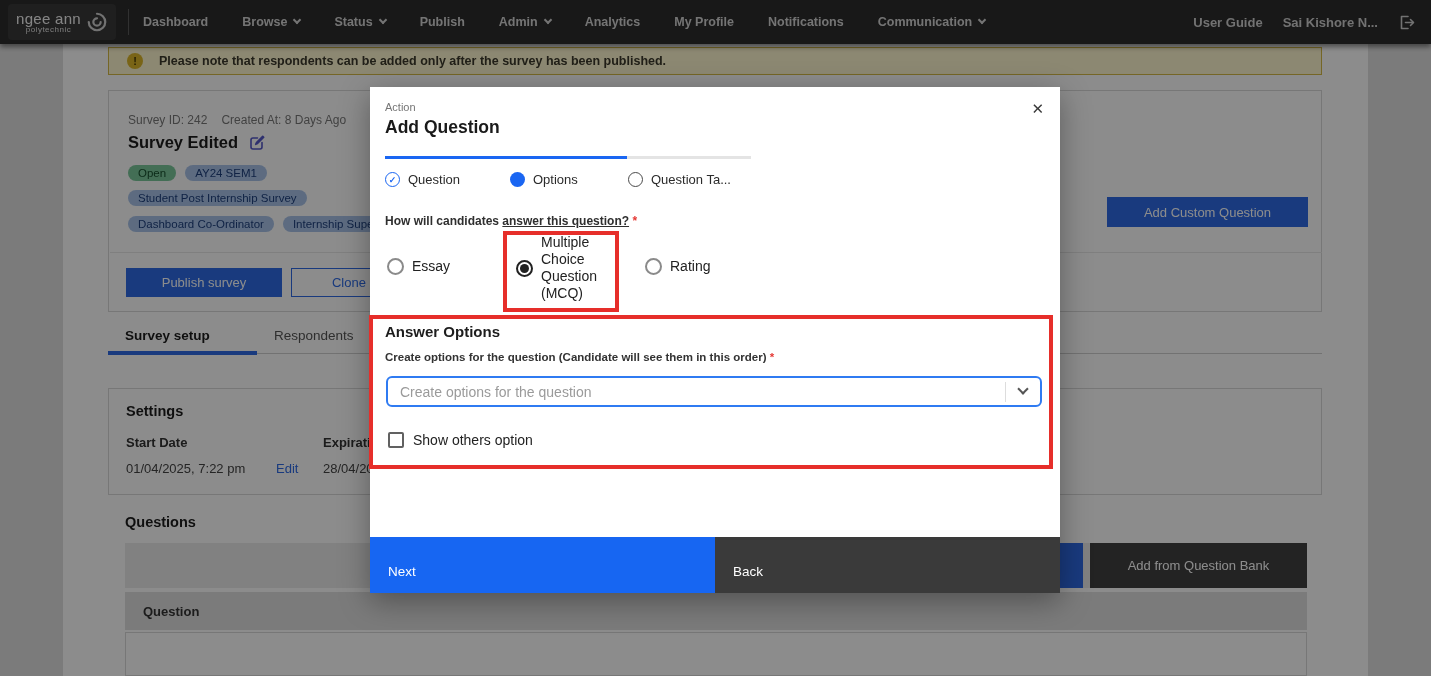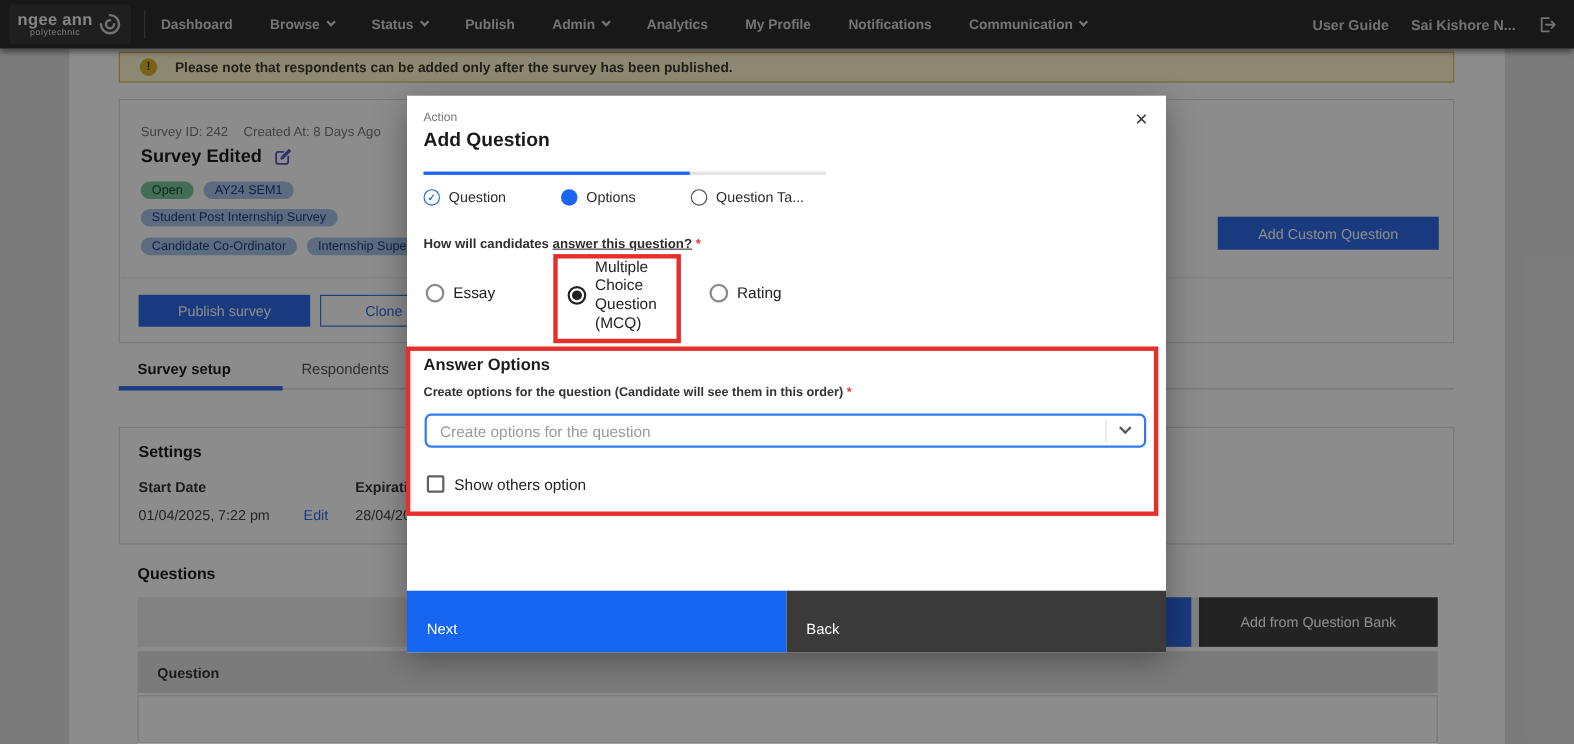--- a/index.html
+++ b/index.html
@@ -9,21 +9,21 @@
     font-family:"Liberation Sans", sans-serif; background:#e1e1e1;
   }
   
   .navbar {
     position:absolute; left:0; top:0; width:1431px; height:44px;
     background:#2c2c2c; display:flex; align-items:center; z-index:1;
     box-shadow:0 3px 5px rgba(0,0,0,0.45);
   }
   .logo { display:flex; align-items:center; gap:5px; background:#3a3a3a; border-radius:4px; margin-left:8px; padding:4px 8px; height:36px; }
   .logo-text { display:flex; flex-direction:column; align-items:center; line-height:1; }
-  .logo-main { color:#f2f2f2; font-weight:bold; font-size:15px; letter-spacing:0.3px; }
+  .logo-main { color:#f2f2f2; font-weight:normal; font-size:15px; letter-spacing:0.3px; }
   .logo-sub { color:#e0e0e0; font-size:8px; letter-spacing:0.5px; }
   .logo-mark { width:22px; height:22px; }
   .nav-sep { width:1px; height:26px; background:#5a5a5a; margin:0 14px 0 12px; }
   .nav-items { display:flex; align-items:center; gap:34px; }
   .nav-item { display:flex; align-items:center; gap:7px; color:#d4d4d4; font-size:12.5px; font-weight:bold; cursor:pointer; white-space:nowrap; text-decoration:none; }
   .chev { width:6px; height:6px; border-right:2px solid currentColor; border-bottom:2px solid currentColor; transform:rotate(45deg); margin-top:-4px; }
   .nav-right { margin-left:auto; display:flex; align-items:center; gap:20px; padding-right:16px; }
   .nav-right .nav-item { font-weight:bold; color:#cfcfcf; font-size:13px; }
   .logout-icon { display:flex; align-items:center; }
   
@@ -192,21 +192,21 @@
       </svg>
     </div>
     <div class="pill-row" style="top:74px;">
       <span class="pill pill-green">Open</span>
       <span class="pill pill-blue">AY24 SEM1</span>
     </div>
     <div class="pill-row" style="top:99px;">
       <span class="pill pill-blue">Student Post Internship Survey</span>
     </div>
     <div class="pill-row" style="top:125px;">
-      <span class="pill pill-blue">Candidate Co-Ordinator</span>
+      <span class="pill pill-blue">Dashboard Co-Ordinator</span>
       <span class="pill pill-blue">Internship Supervisor</span>
     </div>
     <div class="card-divider"></div>
     <button class="btn btn-blue publish-btn">Publish survey</button>
     <button class="btn btn-outline clone-btn">Clone Survey</button>
     <button class="btn btn-blue addcustom-btn">Add Custom Question</button>
   </div>
 
   <div class="tabs">
     <div class="tab active">Survey setup</div>

